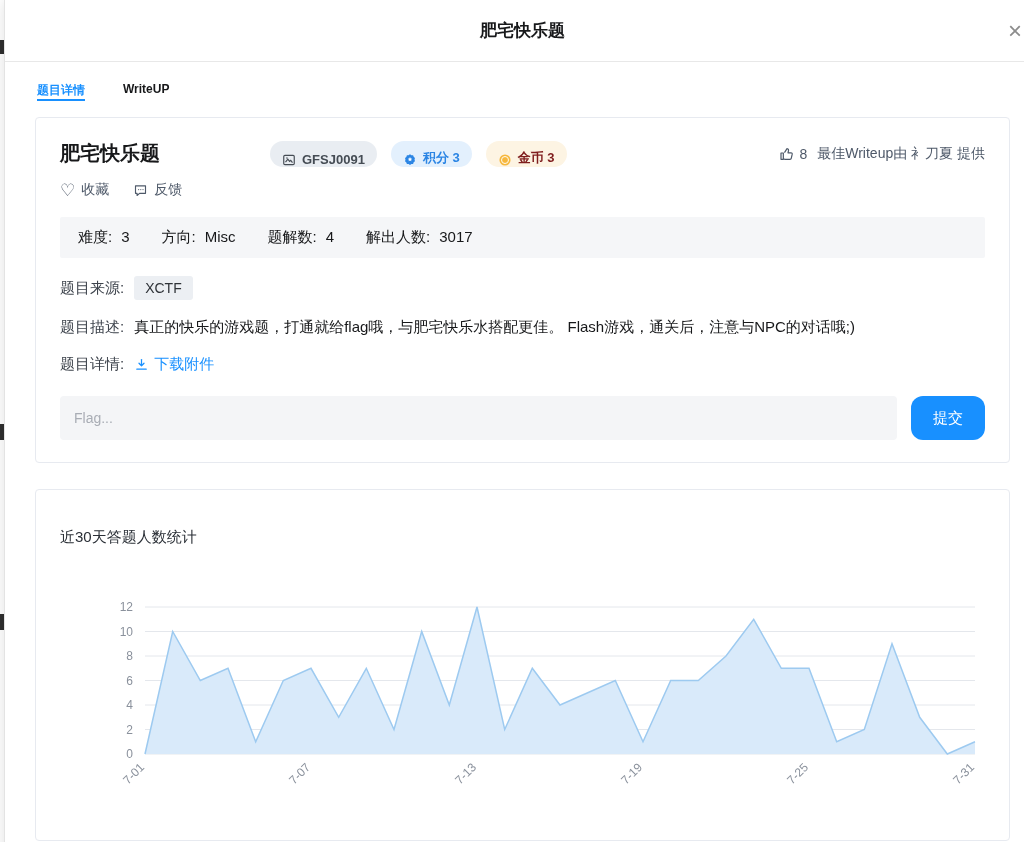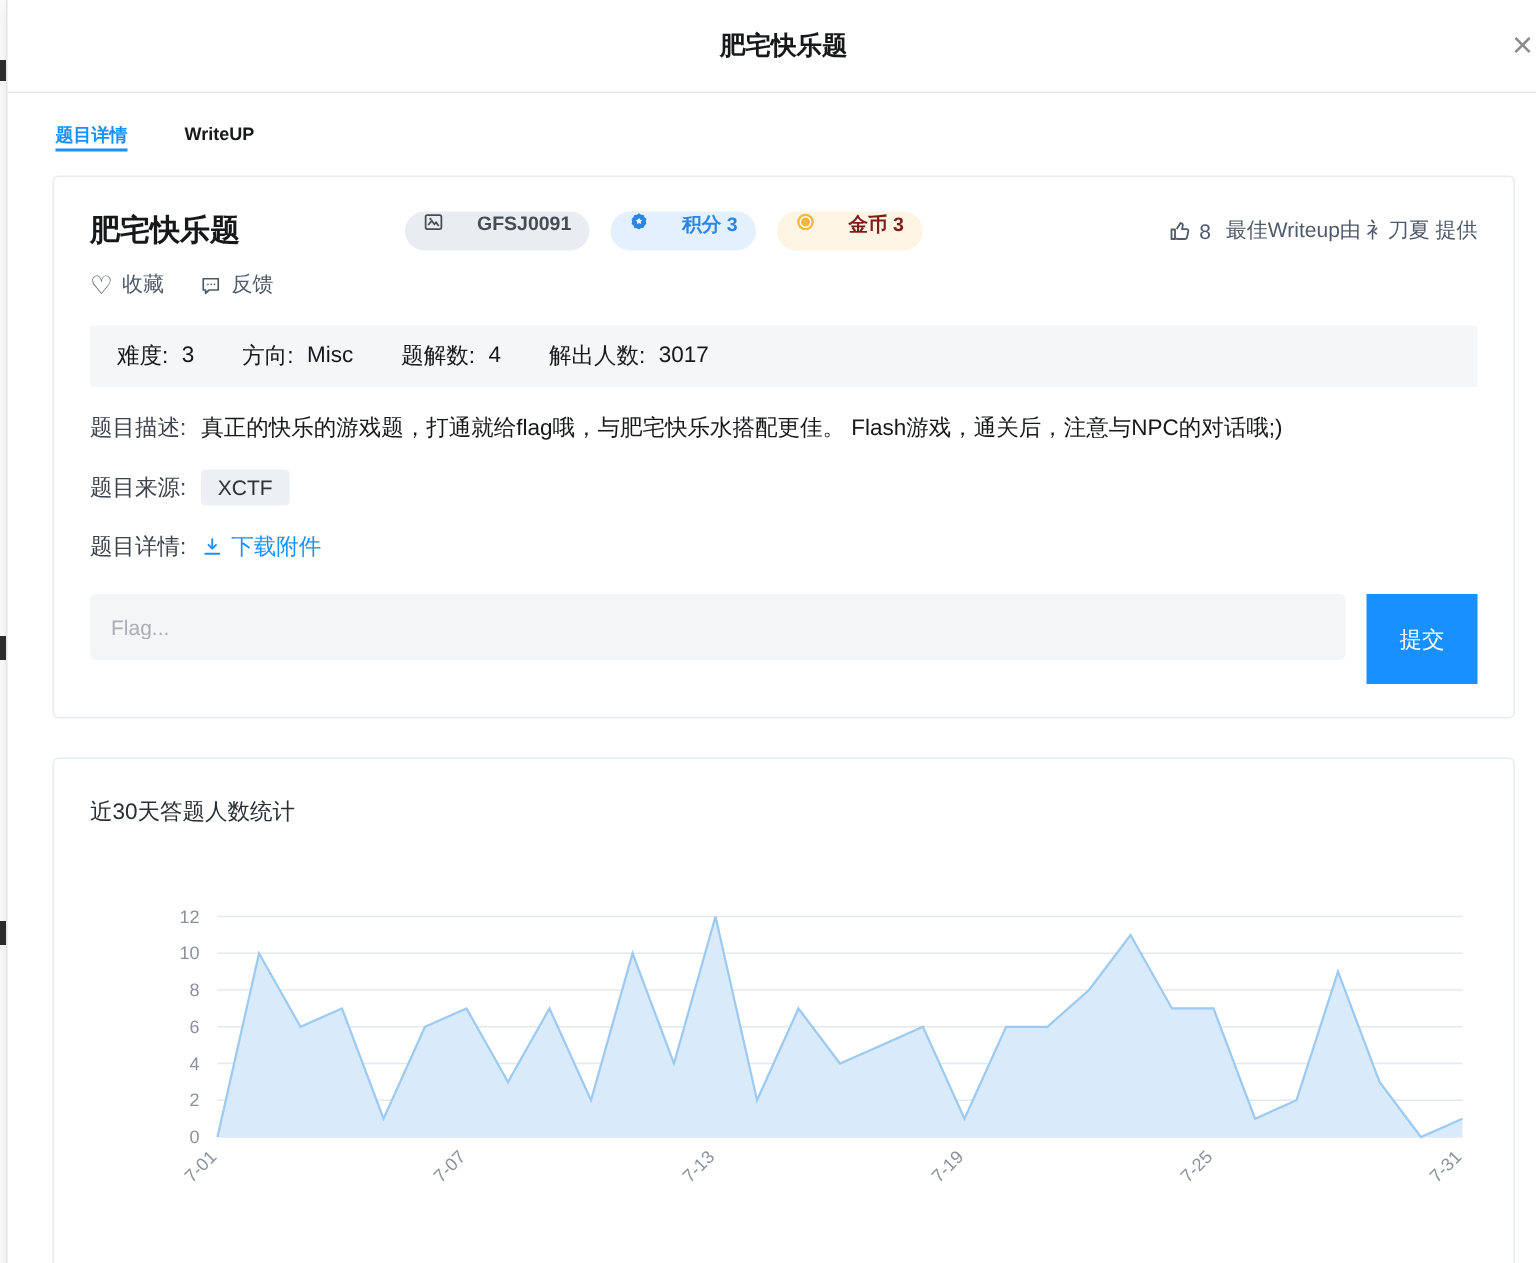--- a/index.html
+++ b/index.html
@@ -52,21 +52,21 @@
   .btn-random { margin-left: auto; display: inline-flex; align-items: center; gap: 5px; }
 
   .card {
     border: 1px solid #e7eaf0; border-radius: 4px; background: #fff;
     margin-top: 16px; padding: 22px 24px;
   }
   .title-row { display: flex; align-items: center; }
   .challenge-title { font-size: 20px; font-weight: 700; color: #17181a; }
   .badges { display: flex; align-items: center; gap: 14px; margin-left: 110px; }
   .badge {
-    display: inline-flex; align-items: flex-start; gap: 22px; height: 26px;
+    display: inline-flex; align-items: flex-end; gap: 6px; height: 26px;
     padding: 0 12px; border-radius: 13px; font-size: 13px; font-weight: 700;
     white-space: nowrap;
   }
   .badge-id    { background: #e9edf2; color: #454c54; }
   .badge-score { background: #e3f0fd; color: #2b85e4; }
   .badge-coin  { background: #fdf4e3; color: #7f1d1d; }
   .right-meta { margin-left: auto; display: flex; align-items: center; gap: 10px; color: #4e5969; font-size: 14px; white-space: nowrap; }
   .likes { display: inline-flex; align-items: center; gap: 4px; cursor: pointer; }
 
   .actions-row { display: flex; align-items: center; gap: 24px; margin-top: 14px; color: #4e5969; font-size: 14px; }
@@ -84,26 +84,26 @@
   .tag { background: #eceff3; border-radius: 3px; padding: 4px 11px; font-size: 14px; color: #2f3338; }
   .link { color: #1890ff; display: inline-flex; align-items: center; gap: 5px; cursor: pointer; font-size: 15px; }
 
   .flag-row { display: flex; margin-top: 22px; gap: 14px; }
   .flag-input {
     flex: 1; height: 44px; background: #f4f5f7; border: none; border-radius: 4px;
     padding: 0 14px; font-size: 14px; color: #333; outline: none; font-family: inherit;
   }
   .flag-input::placeholder { color: #a9adb5; }
   .submit-btn {
-    width: 74px; height: 60px; background: #1890ff; color: #fff; border: none;
-    border-radius: 0; font-size: 15px; cursor: pointer; font-family: Liberation Serif, serif;
+    width: 74px; height: 44px; background: #1890ff; color: #fff; border: none;
+    border-radius: 12px; font-size: 15px; cursor: pointer; font-family: Liberation Serif, serif;
   }
 
   .chart-card { margin-top: 26px; min-height: 320px; }
-  .chart-title { font-size: 15px; color: #2a2f36; margin-top: 4px; }
+  .chart-title { font-size: 15px; color: #2a2f36; margin-top: 16px; }
   .chart-holder { margin-top: 52px; margin-left: 10px; }
 </style>
 </head>
 <body>
 
 <div class="frag f1"></div>
 <div class="frag f2"></div>
 <div class="frag f3"></div>
 
 <div class="modal">
@@ -200,27 +200,27 @@
           <span>题解数:</span>
           <span>4</span>
         </span>
         <span class="stat">
           <span>解出人数:</span>
           <span>3017</span>
         </span>
       </div>
 
       <div class="info-row">
+        <span class="info-label">题目来源:</span>
+        <span class="tag">XCTF</span>
+      </div>
+
+      <div class="info-row">
         <span class="info-label">题目描述:</span>
         <span>真正的快乐的游戏题，打通就给flag哦，与肥宅快乐水搭配更佳。 Flash游戏，通关后，注意与NPC的对话哦;)</span>
-      </div>
-
-      <div class="info-row">
-        <span class="info-label">题目来源:</span>
-        <span class="tag">XCTF</span>
       </div>
 
       <div class="info-row">
         <span class="info-label">题目详情:</span>
         <span class="link">
           <span style="display:inline-flex;">
             <svg width="15" height="15" viewBox="0 0 24 24" fill="none" stroke="currentColor" stroke-width="2" stroke-linecap="round" stroke-linejoin="round">
                 <path d="M12 4v9"></path>
                 <path d="M8 10l4 4 4-4"></path>
                 <path d="M4.5 19.5h15"></path>

